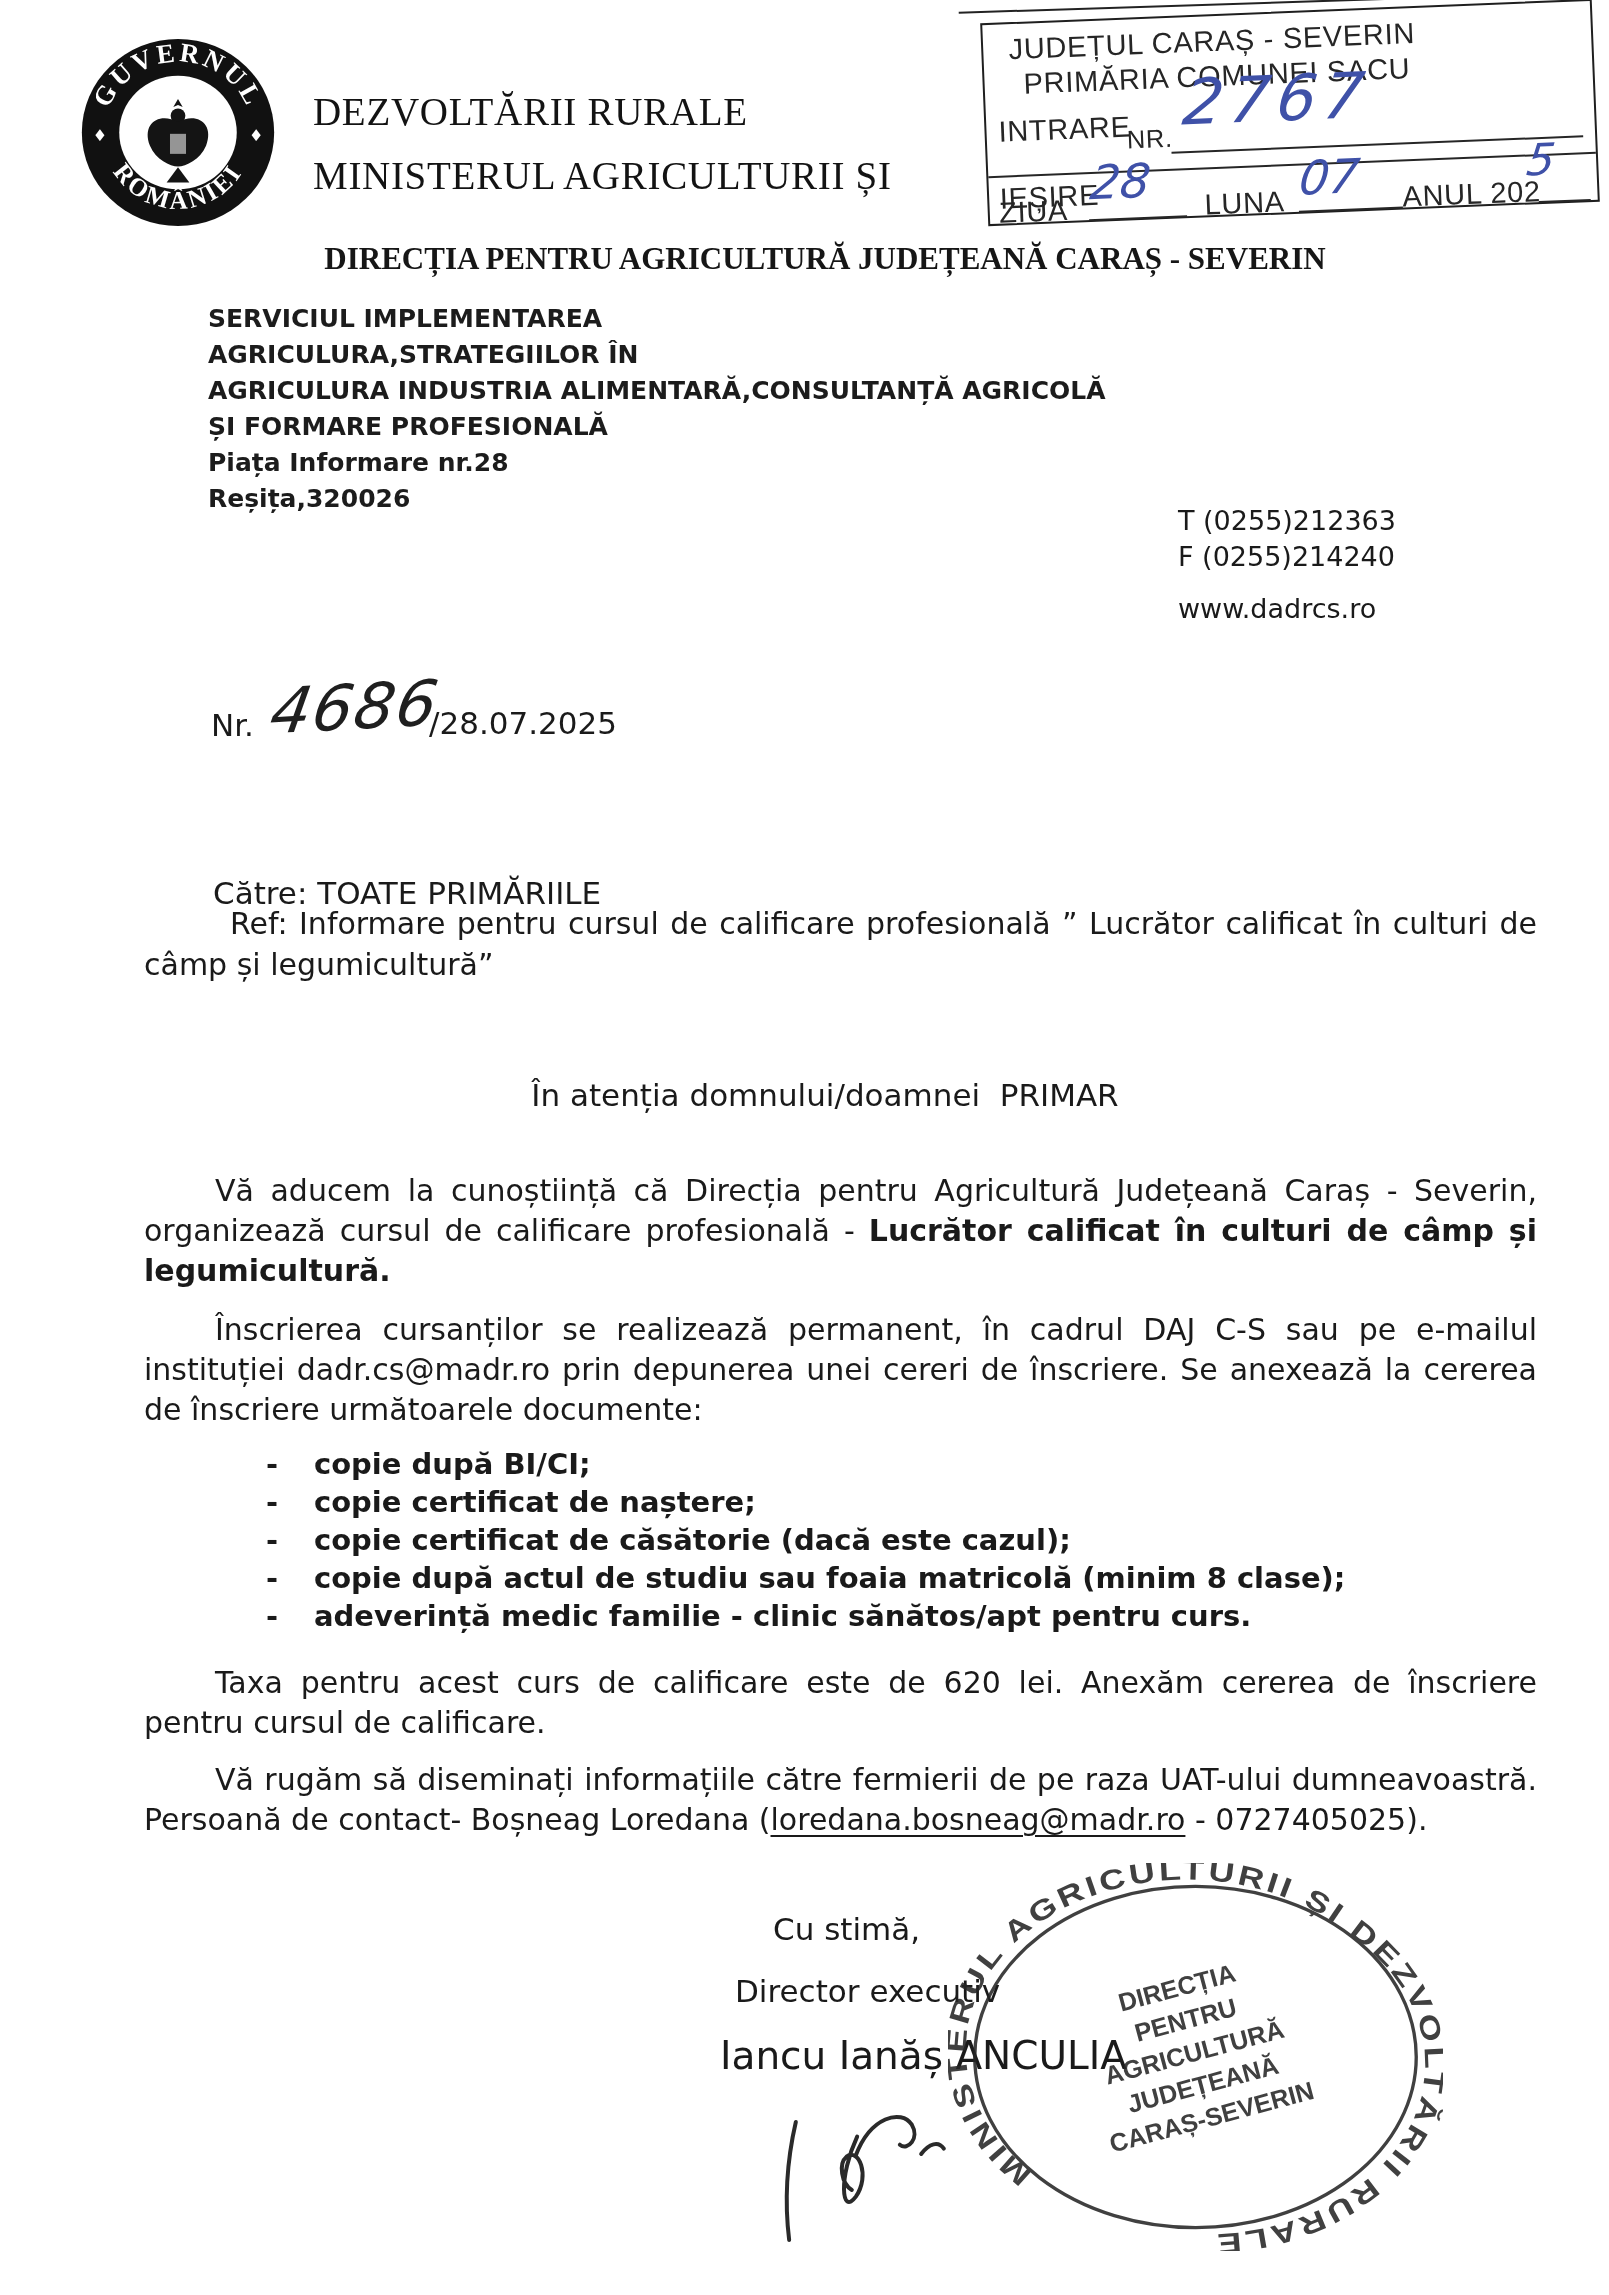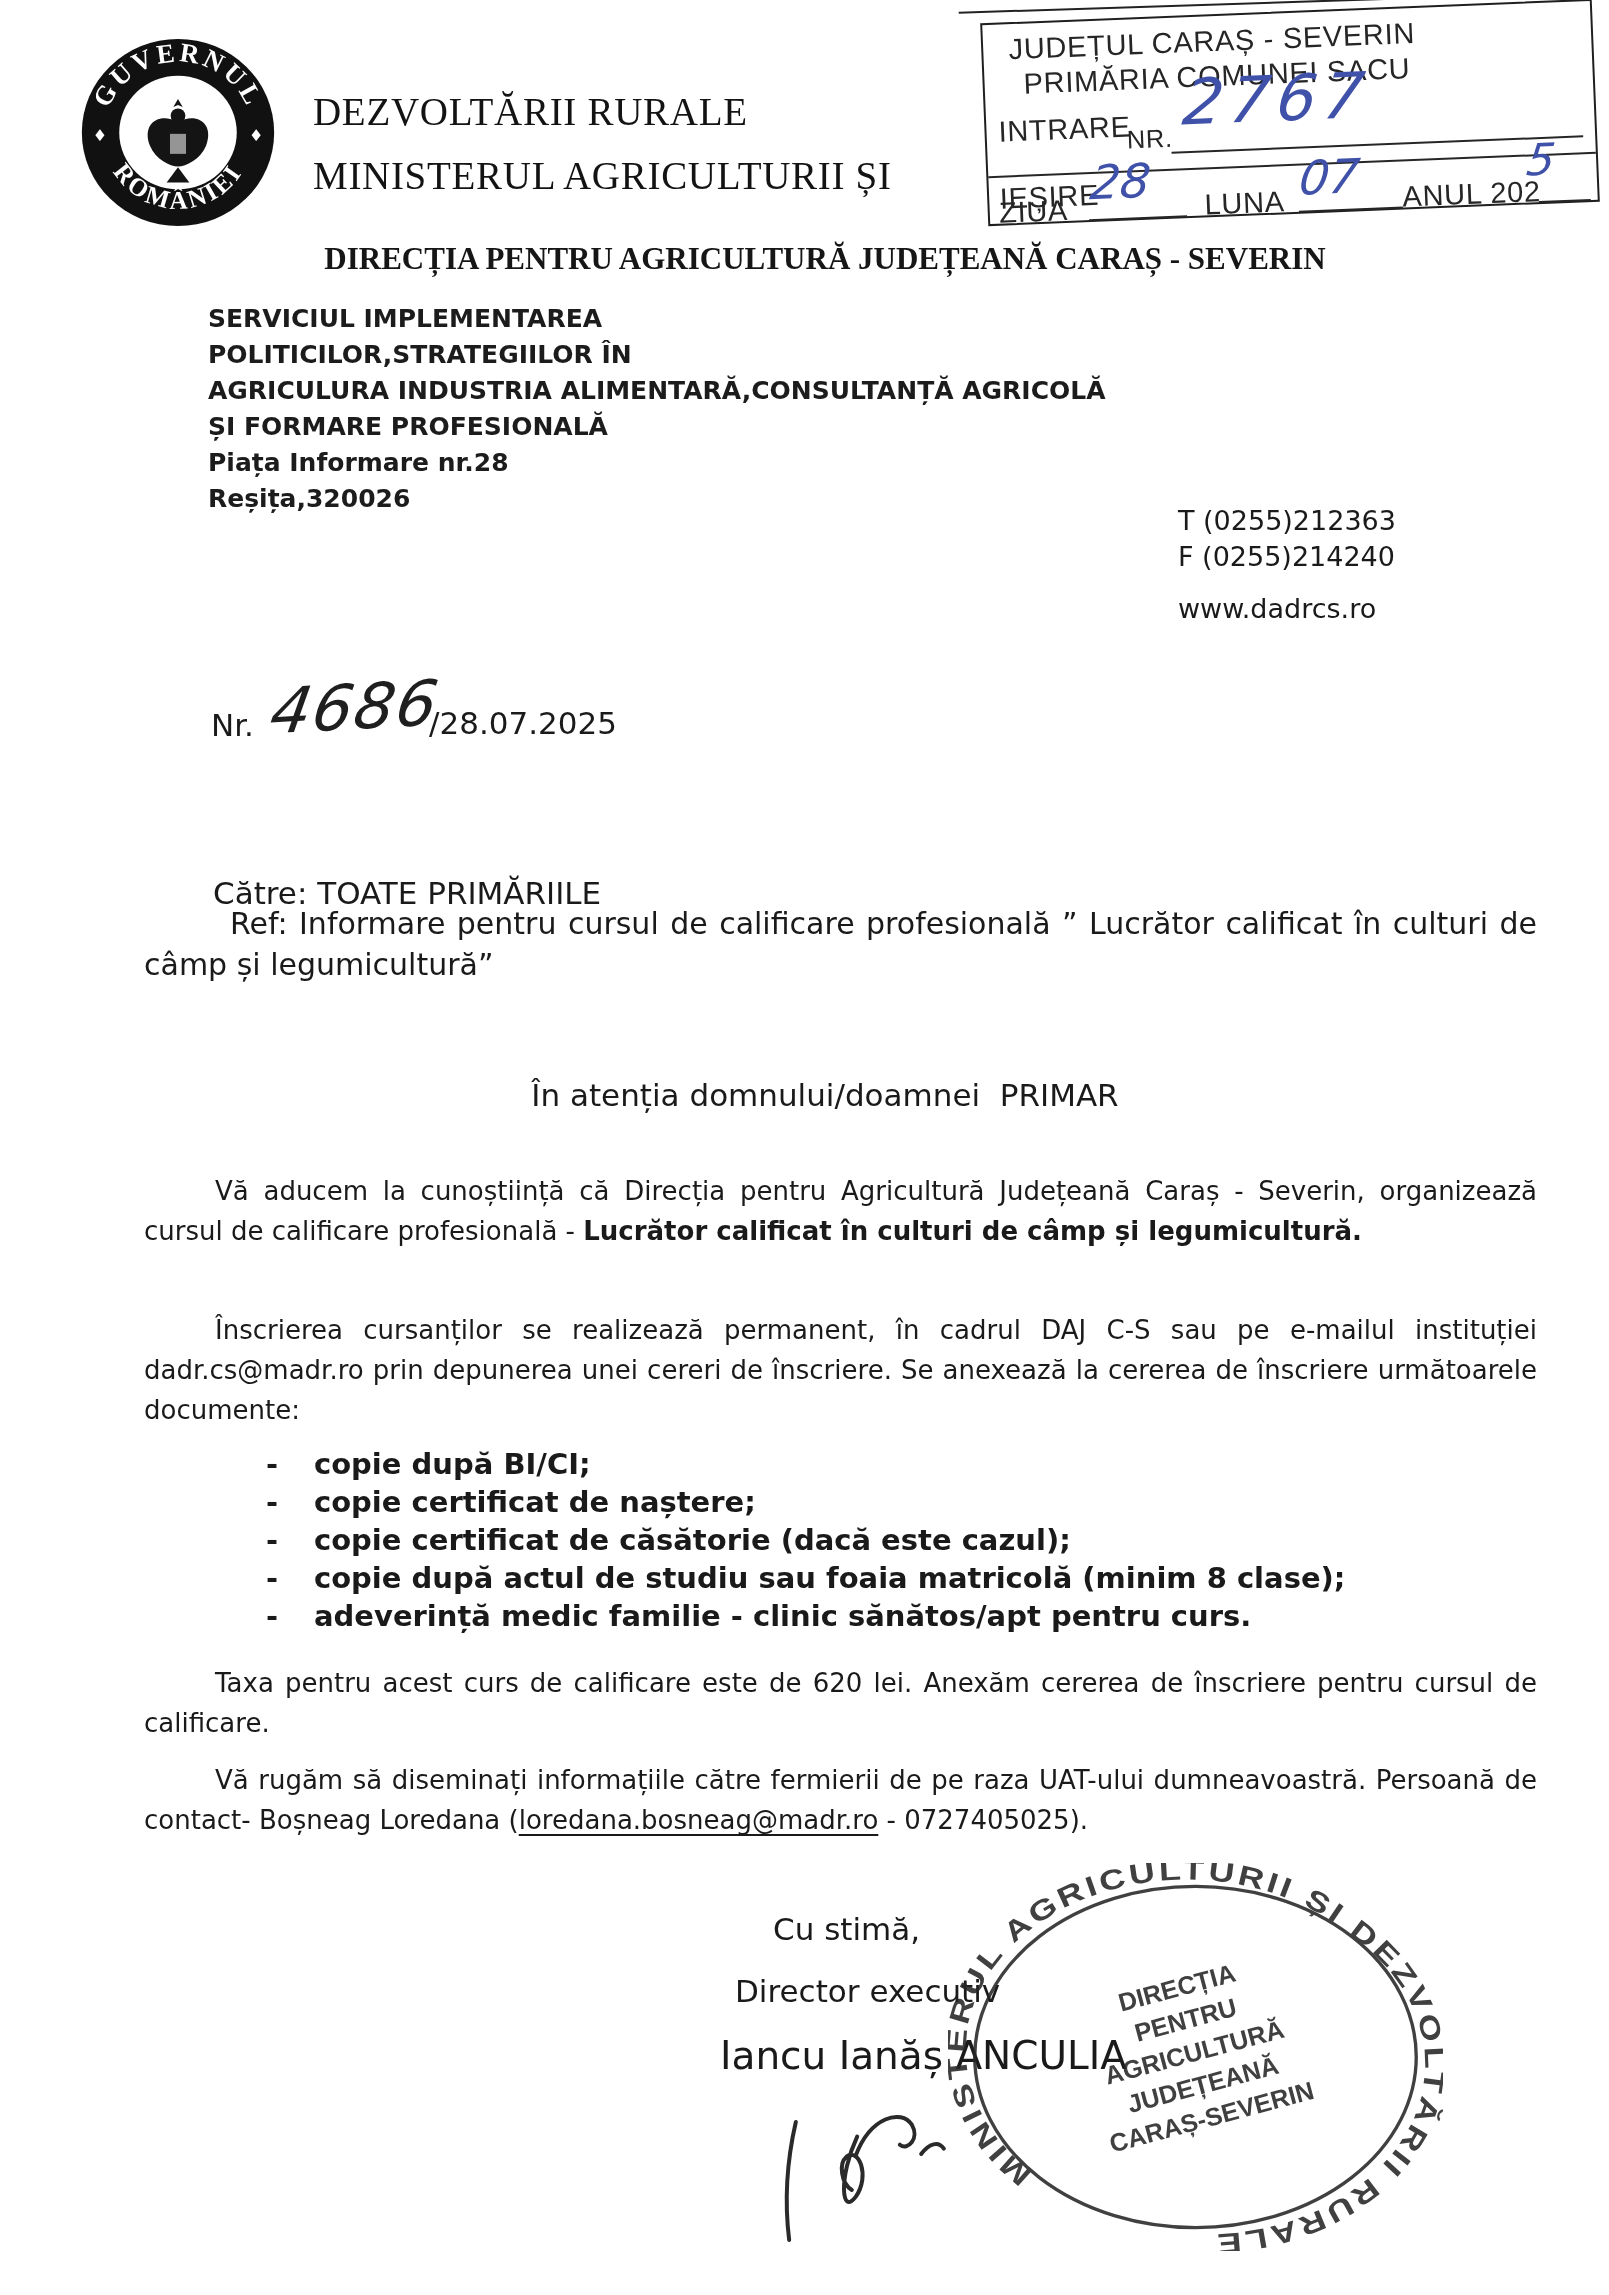--- a/index.html
+++ b/index.html
@@ -44,21 +44,21 @@
   .phones { position:absolute; left:1178px; top:503px; font-size:27px; line-height:36px; }
   .website { position:absolute; left:1178px; top:593px; font-size:27px; }
   
   .nrline { position:absolute; left:211px; top:676px; height:80px; }
   .nrline .lbl { position:absolute; left:0; top:31px; font-size:31px; }
   .nrline .handnr { position:absolute; left:61px; top:-5.3px; font-size:63px; color:#1f1f1f; font-style:italic; transform:skewX(-12deg) rotate(-3deg); letter-spacing:1.3px; }
   .nrline .date { position:absolute; left:218px; top:29px; font-size:31px; }
   .recipient { position:absolute; left:213px; top:831px; font-size:31px;margin-top:44px; }
   .ref { position:absolute; left:144px; top:903px; width:1393px; font-size:30px; line-height:41px; text-indent:86px; text-align:justify; }
   .attention { position:absolute; left:167px; top:1077px; width:1316px; text-align:center; font-size:31px; white-space:pre; }
-  .para { position:absolute; left:144px; width:1393px; font-size:26px; line-height:40px; text-align:justify; text-indent:71px; }
+  .para { position:absolute; left:144px; width:1393px; font-size:30px; line-height:40px; text-align:justify; text-indent:71px; }
   .para1 { top:1171px; }
   .para2 { top:1310px; }
   .para3 { top:1663px; }
   .para4 { top:1760px; }
   .b { font-weight:bold; }
   .email-u { text-decoration:underline; text-decoration-thickness:2px; text-underline-offset:5.3px; }
   .doclist { position:absolute; left:266px; top:1447px; font-size:29px; font-weight:bold; }
   .doc-item { height:38px; display:flex; }
   .doc-item .dash { width:48px; }
   
@@ -117,21 +117,21 @@
     <div class="hand rb-v-luna">07</div>
     <div class="rb rb-anul">ANUL 202</div>
     <div class="rb-anulline"></div>
     <div class="hand rb-v-anul">5</div>
   </div>
 
   <div class="direction">DIRECȚIA PENTRU AGRICULTURĂ JUDEȚEANĂ CARAȘ - SEVERIN</div>
 
   <div class="service">
     <div>SERVICIUL IMPLEMENTAREA</div>
-    <div>POLITICILOR,STRATEGIILOR ÎN</div>
+    <div>AGRICULURA,STRATEGIILOR ÎN</div>
     <div>AGRICULURA INDUSTRIA ALIMENTARĂ,CONSULTANȚĂ AGRICOLĂ</div>
     <div>ȘI FORMARE PROFESIONALĂ</div>
     <div class="addr">Piața Informare nr.28</div>
     <div class="addr">Reșița,320026</div>
   </div>
 
   <div class="phones">
     <div>T (0255)212363</div>
     <div>F (0255)214240</div>
   </div>

